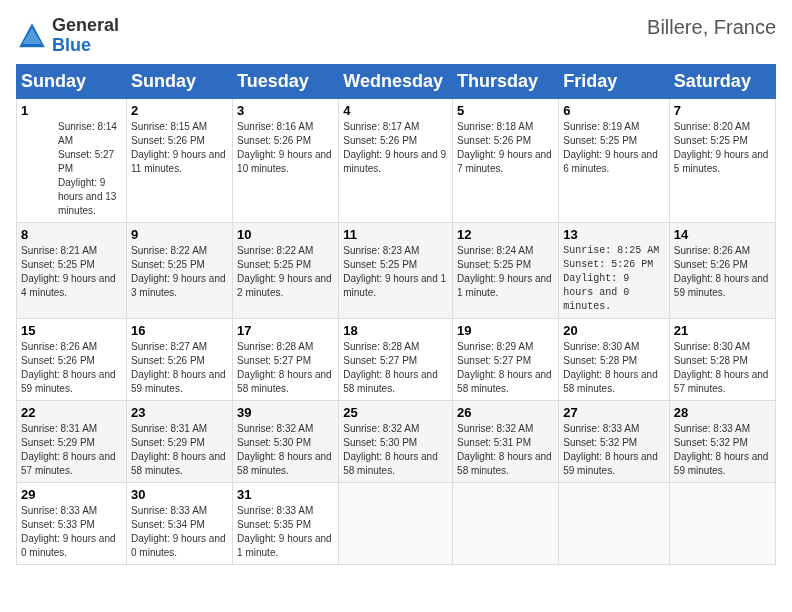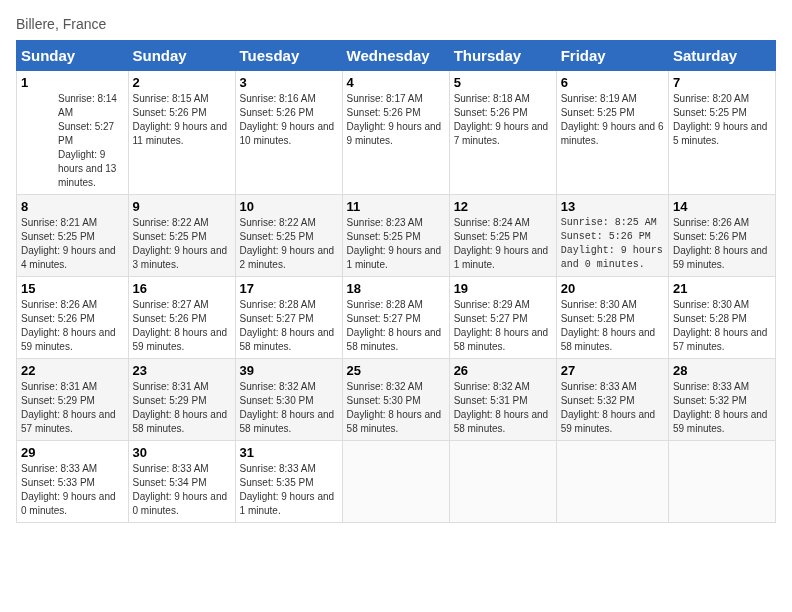--- a/index.html
+++ b/index.html
@@ -34,35 +34,35 @@
     }
     .title-area {
       text-align: right;
     }
     .month-title {
       font-size: 32px;
       font-weight: bold;
       color: #333;
     }
     .location {
-      font-size: 14px;
+      font-size: 20px;
       color: #555;
     }
     table {
       width: 100%;
       border-collapse: collapse;
       font-size: 11px;
     }
     thead tr {
       background-color: #2d6cc0;
       color: #fff;
     }
     thead th {
       padding: 6px 4px;
-      font-size: 15px;
+      font-size: 18px;
       font-weight: bold;
       text-align: left;
       border: 1px solid #2d6cc0;
     }
     tbody tr {
       background-color: #fff;
     }
     tbody tr:nth-child(even) {
       background-color: #f5f5f5;
     }
@@ -85,20 +85,30 @@
       line-height: 1.4;
     }
     .empty-cell {
       background: #fafafa;
     }
   </style>
 </head>
 <body>
 
 <div class="header">
+  <div class="logo">
+    <svg class="logo-icon" viewBox="0 0 40 40">
+      <polygon points="20,4 36,34 4,34" fill="#1a6fc4"></polygon>
+      <polygon points="20,10 32,30 8,30" fill="#5599dd"></polygon>
+    </svg>
+    <div class="logo-text">
+      <div class="logo-general">General</div>
+      <div class="logo-blue">Blue</div>
+    </div>
+  </div>
   <div class="title-area">
     <div class="location">Billere, France</div>
   </div>
 </div>
 
 <table>
   <thead>
     <tr>
     <th>Sunday</th>
         <th>Sunday</th>

